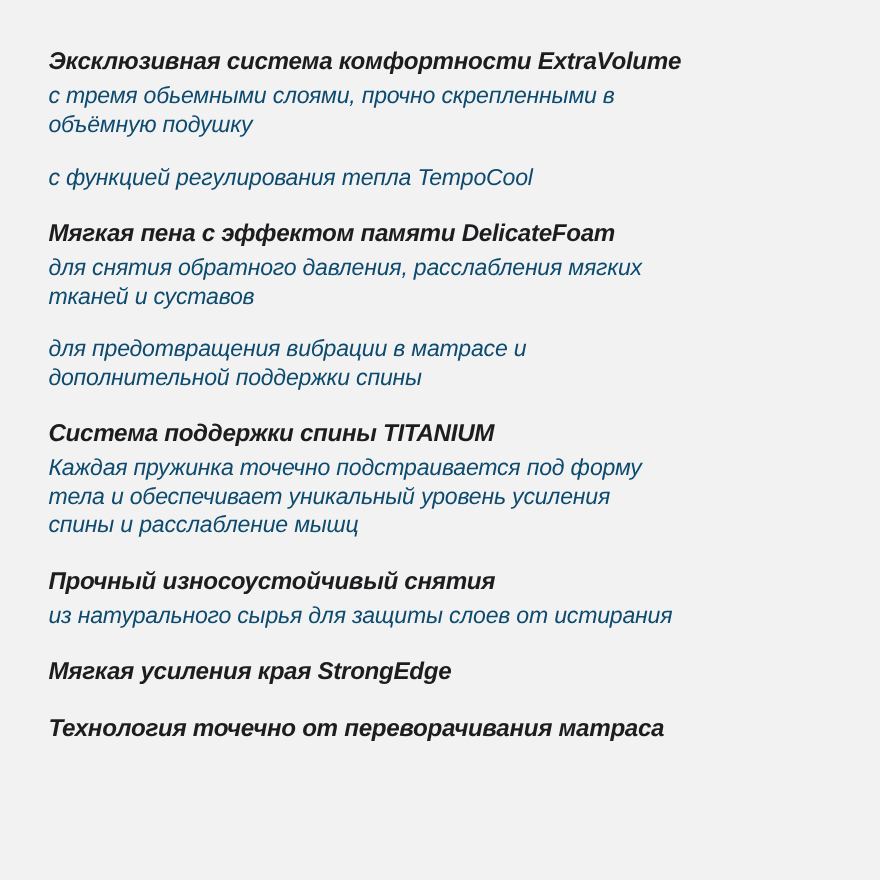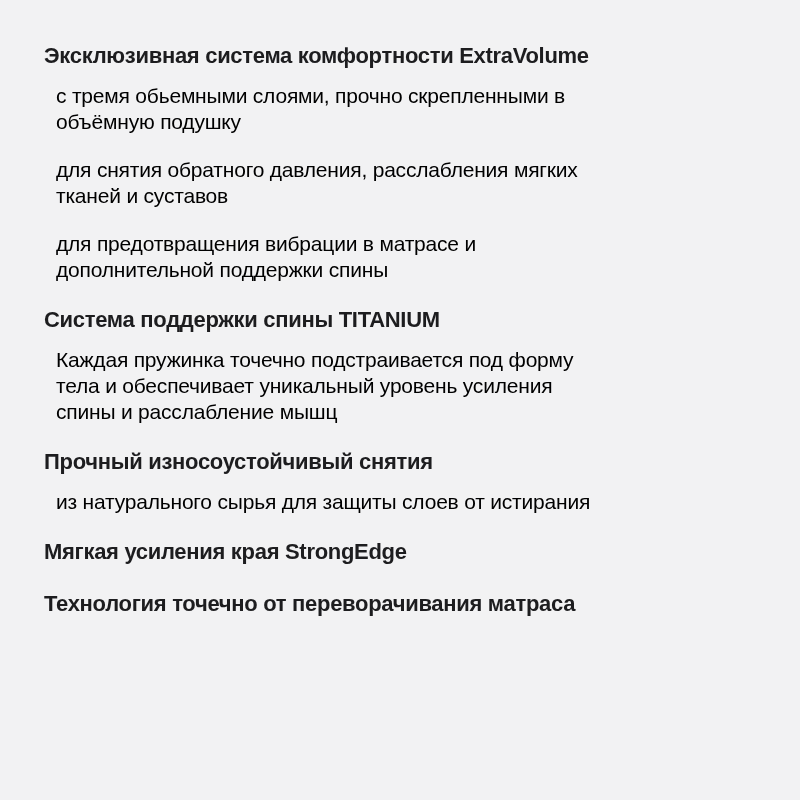--- a/index.html
+++ b/index.html
@@ -11,57 +11,60 @@
     height: 800px;
     background: #f2f2f3;
     overflow: hidden;
     font-family: "Liberation Sans", sans-serif;
   }
   .page {
     box-sizing: border-box;
     width: 800px;
     height: 800px;
     padding: 41px 44px 0 44px;
+    font-style: italic;
   }
   .feature {
     margin: 0 0 22px 0;
   }
   .feature-title {
     margin: 0 0 4px 0;
     font-size: 22px;
     line-height: 30px;
     font-weight: 700;
     color: #1d1d1f;
     letter-spacing: -0.3px;
   }
   .feature-description {
-    margin: 12px;
+    margin: 0;
     font-size: 21px;
     line-height: 26px;
     font-weight: 400;
-    color: #000000;
+    color: #0c4a6e;
     letter-spacing: -0.2px;
     white-space: pre-line;
   }
 </style>
 </head>
 <body>
 
 <main class="page">
 
   <section class="feature">
     <h2 class="feature-title">Эксклюзивная система комфортности ExtraVolume</h2>
     <p class="feature-description">с тремя обьемными слоями, прочно скрепленными в
 объёмную подушку</p>
   </section>
 
   <section class="feature">
+    <p class="feature-description">с функцией регулирования тепла TempoCool</p>
   </section>
 
   <section class="feature">
+    <h2 class="feature-title">Мягкая пена с эффектом памяти DelicateFoam</h2>
     <p class="feature-description">для снятия обратного давления, расслабления мягких
 тканей и суставов</p>
   </section>
 
   <section class="feature">
     <p class="feature-description">для предотвращения вибрации в матрасе и
 дополнительной поддержки спины</p>
   </section>
 
   <section class="feature">

